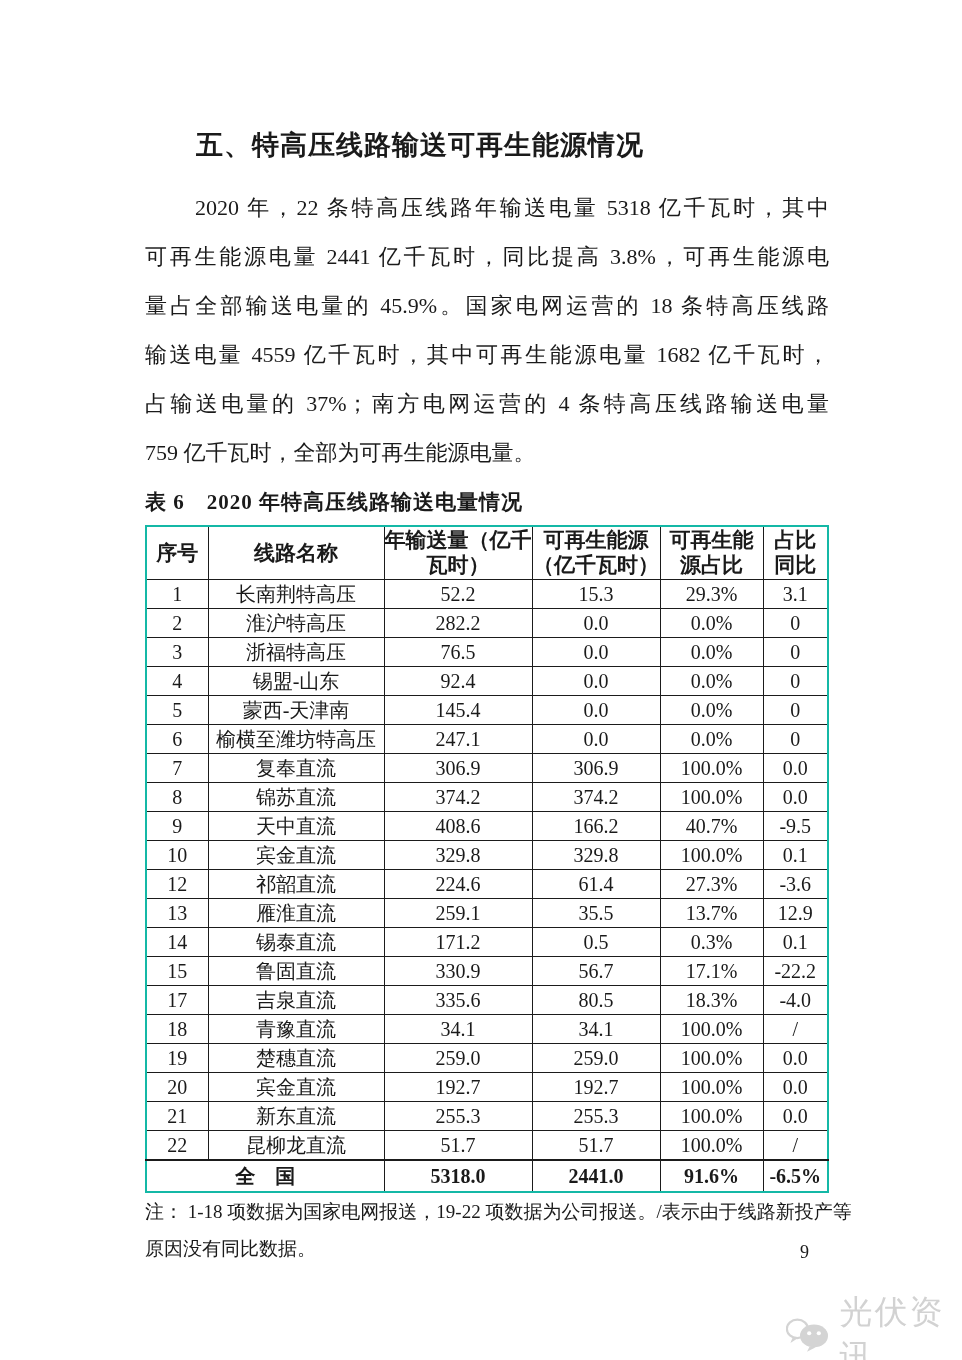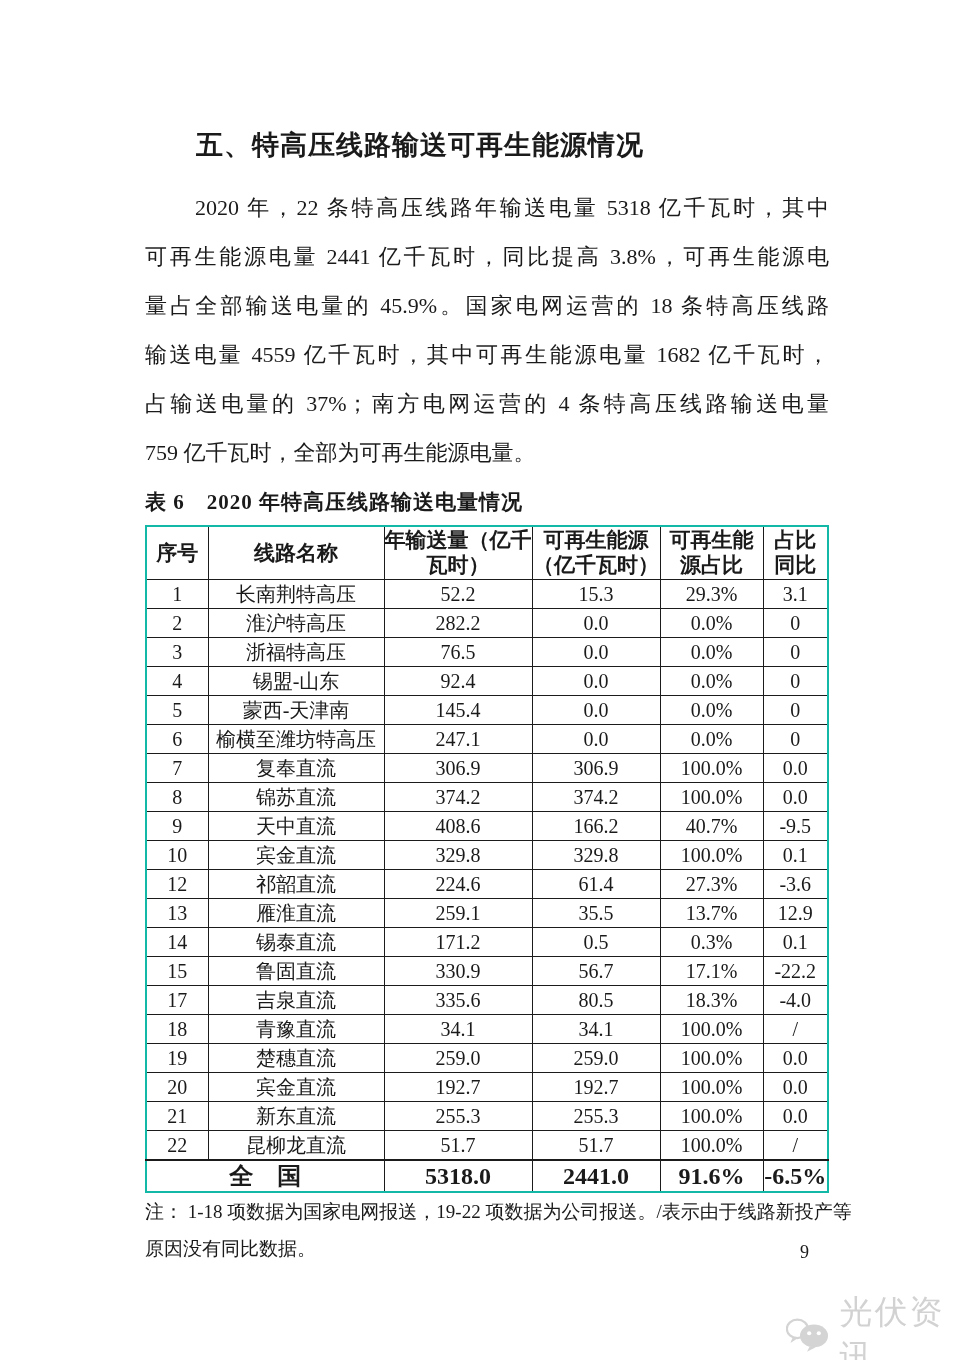--- a/index.html
+++ b/index.html
@@ -59,21 +59,21 @@
   }
   table.uhv td {
     height:28px;
     font-size:20px;
     line-height:28px;
   }
   tr.total-row td {
     border-top:2px solid #1b1b1b;
     height:30px;
     font-weight:bold;
-    font-size:24px;
+    font-size:20px;
   }
 
   .note { margin-top:0; font-size:19px; }
   .note-line {
     line-height:37px;
     text-align:justify;
     text-align-last:justify;
     white-space:nowrap;
   }
   .note-line.last { text-align-last:left; white-space:normal; }

